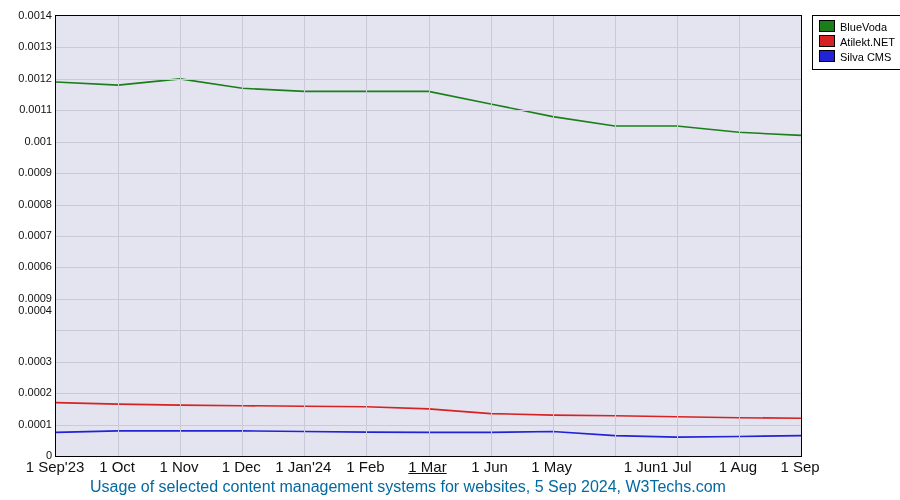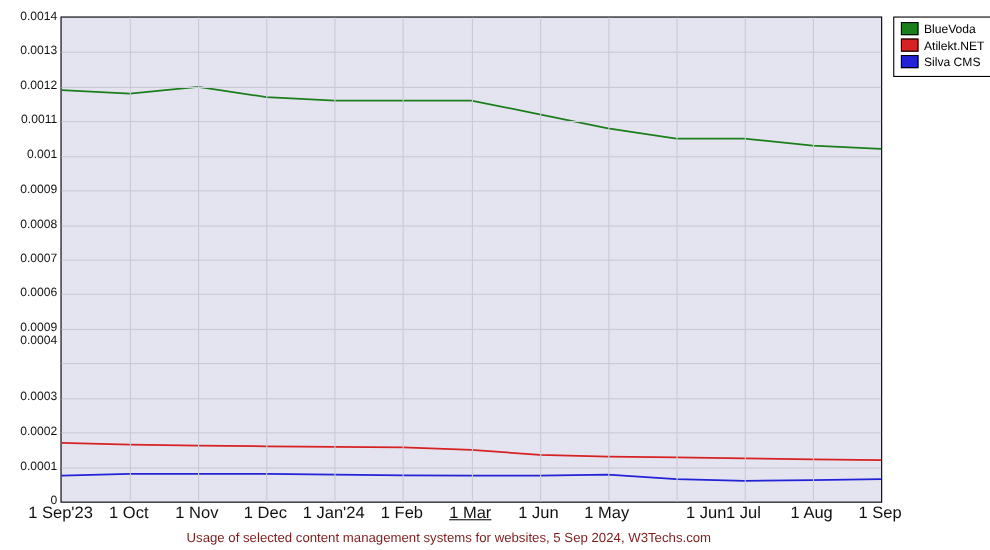--- a/index.html
+++ b/index.html
@@ -2,21 +2,21 @@
 <html><head>
 <meta charset="utf-8">
 <style>
   html,body{margin:0;padding:0;width:900px;height:500px;background:#fff;font-family:Arial,Helvetica,sans-serif;font-size:11px;color:#000}
   .wrap{position:relative;width:900px;height:500px}
   .plot-area{position:absolute;left:55px;top:15px;width:745px;height:440px;background:#e4e4f0;border:1px solid #000}
   .grid-h{position:absolute;left:0;width:100%;height:0;border-top:1px solid #c9c9d8}
   .grid-v{position:absolute;top:0;height:100%;width:0;border-left:1px solid #c9c9d8}
   .ytick{position:absolute;right:848px;width:50px;text-align:right;font-size:11px;color:#111}
   .xtick{position:absolute;top:458px;font-size:15px;color:#111;text-align:center;transform:translateX(-50%)}
-  .caption{position:absolute;bottom:4px;width:816px;text-align:center;font-size:12px;color:#7f1d1d}
+  .caption{position:absolute;bottom:4px;width:816px;text-align:center;font-size:16px;color:#0369a1}
   .legend{position:absolute;left:812px;top:15px;border:1px solid #000;background:#fff;padding:4px 6px;font-size:11px}
   .legend .row{display:flex;align-items:flex-start;gap:5px;line-height:15px}
   .legend .swatch{width:14px;height:10px;border:1px solid #000}
   svg.lines{position:absolute;left:0;top:0;width:100%;height:100%;overflow:visible}
   path{fill:none;stroke-width:1.6}
 </style>
 </head>
 <body>
 <div class="wrap">
 

